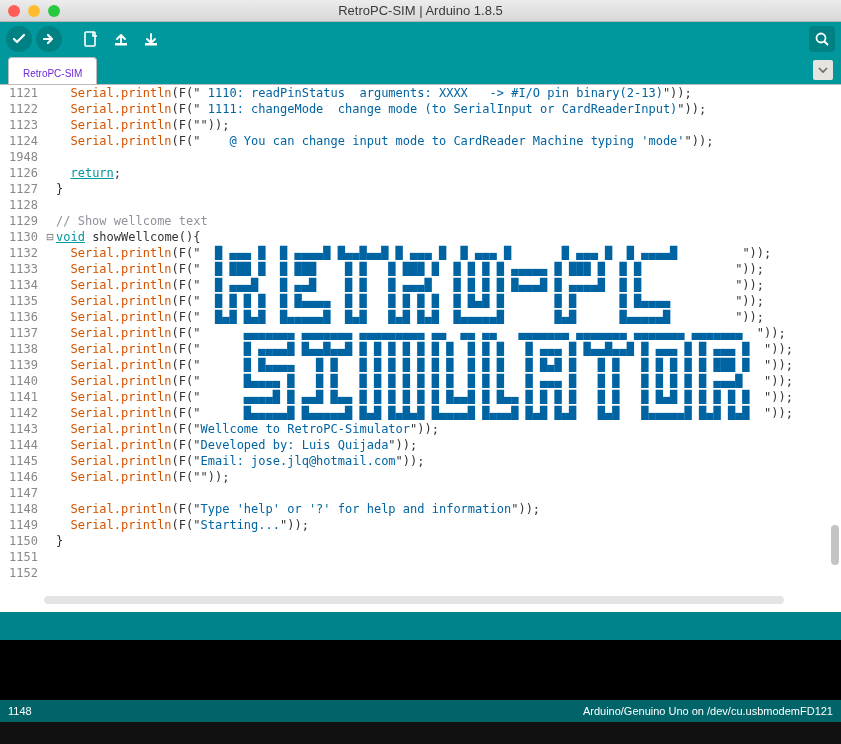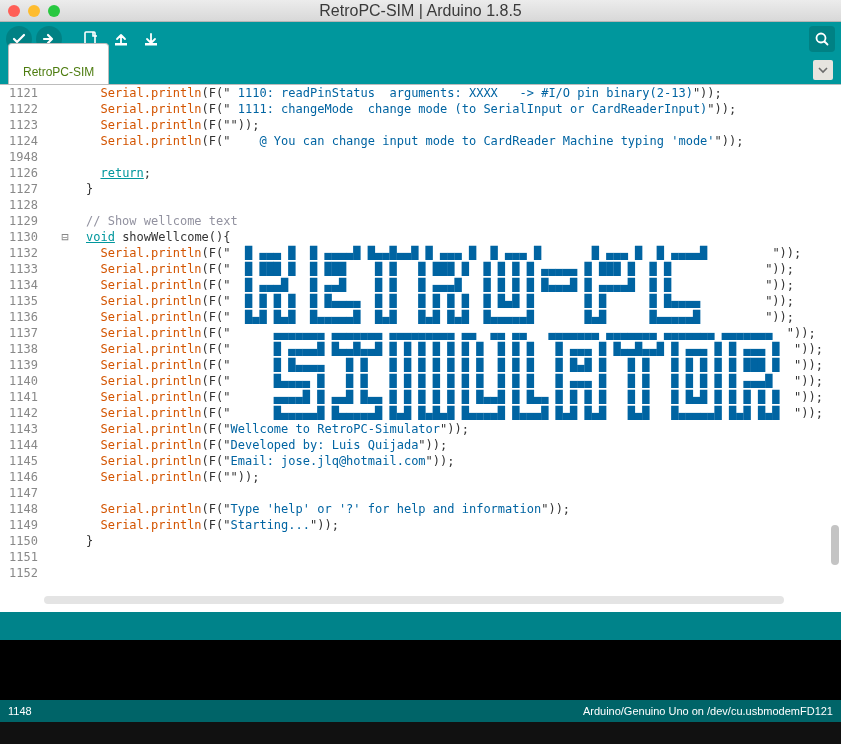--- a/index.html
+++ b/index.html
@@ -1,32 +1,32 @@
 <!DOCTYPE html>
 <html><head>
 <meta charset="utf-8">
 <style>
   * { margin:0; padding:0; box-sizing:border-box; }
   body { font-family: -apple-system, "Lucida Grande", sans-serif; font-size:13px; background:#111; width:841px; height:744px; overflow:hidden; }
   .titlebar { height:22px; background:linear-gradient(#ececec,#d8d8d8); display:flex; align-items:center; padding:0 8px; position:relative; border-bottom:1px solid #b5b5b5;}
   .traffic { display:flex; gap:8px; }
   .tl { width:12px; height:12px; border-radius:50%; }
   .tl.red{background:#ff5f57;} .tl.yel{background:#febc2e;} .tl.grn{background:#28c840;}
-  .title { position:absolute; left:0; right:0; text-align:center; font-size:16px; color:#3a3a3a; }
+  .title { position:absolute; left:0; right:0; text-align:center; font-size:13px; color:#3a3a3a; }
   .toolbar { height:34px; background:#00979d; display:flex; align-items:center; padding:0 6px; gap:4px; }
   .tbtn { width:26px; height:26px; border-radius:4px; display:flex; align-items:center; justify-content:center; cursor:pointer; }
   .tbtn.circ { background:#008184; border-radius:50%; }
   .tbtn svg { display:block; }
   .spacer { flex:1; }
   .tabbar { height:28px; background:#00979d; display:flex; align-items:flex-end; padding-left:8px; position:relative;}
-  .tab { background:#fff; color:#4d7c0f; padding:21px 14px 5px 14px; font-size:12px; border-top-left-radius:4px; border-top-right-radius:4px; border:1px solid #bcbcbc; border-bottom:none;}
+  .tab { background:#fff; color:#6d28d9; padding:10px 14px 5px 14px; font-size:10px; border-top-left-radius:4px; border-top-right-radius:4px; border:1px solid #bcbcbc; border-bottom:none;}
   .tab-menu { position:absolute; right:8px; top:4px; width:20px; height:20px; background:#e6e4df; display:flex; align-items:center; justify-content:center; cursor:pointer; border-radius:2px;}
   .editor { background:#ffffff; height:528px; overflow:hidden; position:relative; border-top:1px solid #bcbcbc;}
   .code-rows { font-family: Menlo, Consolas, monospace; font-size:12px; line-height:16px; }
-  .row { display:flex; white-space:pre;gap:15px; }
+  .row { display:flex; white-space:pre; }
   .gut { width:44px; text-align:right; color:#888; padding-right:6px; background:#fff; user-select:none;}
   .fold { width:12px; color:#888; text-align:center; cursor:pointer;}
   .cell { flex:1; color:#333; overflow:hidden;}
   .c-call { color:#d35400; }
   .c-str { color:#0064a2; }
   .c-kw  { color:#00979d;text-decoration:underline; }
   .c-com { color:#9292a0; }
   .scrollbar-v { position:absolute; right:2px; top:0; bottom:22px; width:10px; }
   .thumb-v { position:absolute; right:0; top:440px; width:8px; height:40px; background:#c4c4c4; border-radius:4px;}
   .scrollbar-h { position:absolute; left:44px; right:14px; bottom:6px; height:10px;}

